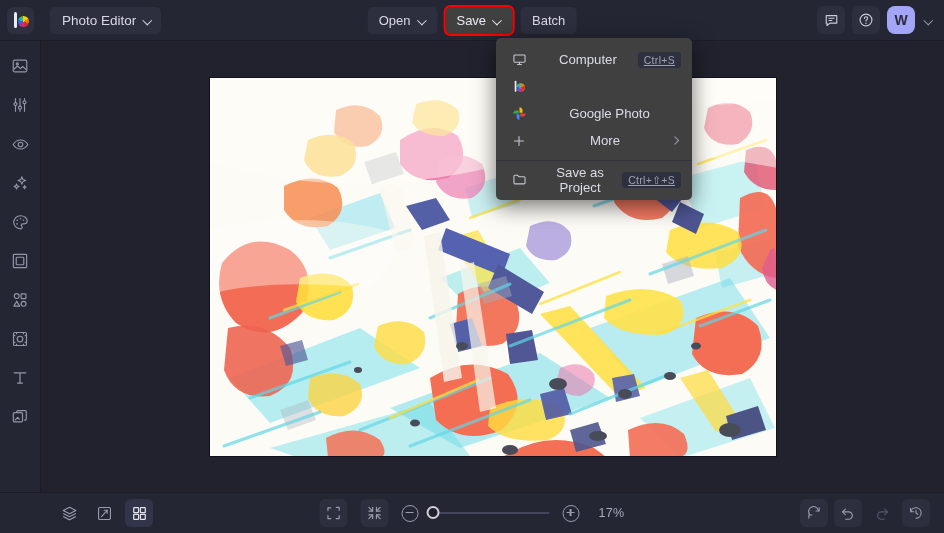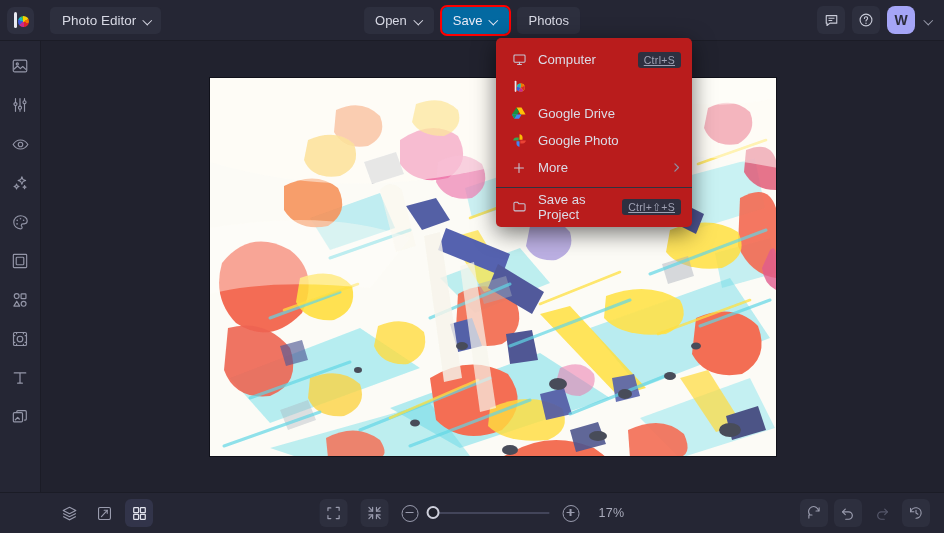--- a/index.html
+++ b/index.html
@@ -48,21 +48,21 @@
   .center-group {
     position: absolute; left: 50%; transform: translateX(-50%);
     display: flex; align-items: center; gap: 8px;
   }
   .tb-btn {
     height: 27px; padding: 0 11px; border-radius: 5px;
     background: #2d2f3e; color: #d8d9e4; font-size: 13px;
     display: flex; align-items: center; gap: 7px; cursor: pointer;
   }
   .tb-btn.save {
-    background: #0369a1; color: #e9eaf6;
+    background: #404040; color: #e9eaf6;
     outline: 2.5px solid #ff0000; outline-offset: 0px;
   }
   .caret { width: 9px; height: 9px; position: relative; flex: none; }
   .caret::before {
     content: ""; position: absolute; left: 1px; top: 1px;
     width: 5.5px; height: 5.5px;
     border-right: 1.6px solid currentColor; border-bottom: 1.6px solid currentColor;
     transform: rotate(45deg);
   }
 
@@ -142,23 +142,23 @@
   .slider-knob {
     position: absolute; left: -5px; top: -6px;
     width: 13px; height: 13px; border-radius: 50%;
     background: #20212c; border: 2px solid #cfd0dc;
   }
   .zoom-pct { color: #a9abbb; font-size: 12.5px; margin-left: 6px; letter-spacing: .3px; }
 
   
   #save-menu {
     position: absolute; left: 496px; top: 38px; width: 196px;
-    background: #b91c1c; border-radius: 5px;
+    background: #404040; border-radius: 5px;
     box-shadow: 0 6px 22px rgba(0,0,0,.55);
-    padding: 8px 0 7px 0; z-index: 60;
+    padding: 8px 0 7px 0; z-index: 60; text-align: center;
   }
   .mi {
     height: 27px; display: flex; align-items: center;
     padding: 0 11px 0 13px; cursor: pointer; position: relative;
   }
   .mi-ico {
     width: 20px; height: 17px; display: flex; align-items: center; justify-content: center;
     margin-right: 9px; flex: none; color: #c6c8d6;
   }
   .mi-label { color: #dbdce7; font-size: 13.2px; flex: 1; }
@@ -193,21 +193,21 @@
     <div class="center-group">
       <div class="tb-btn">
         <span>Open</span>
         <span class="caret"></span>
       </div>
       <div class="tb-btn save">
         <span>Save</span>
         <span class="caret"></span>
       </div>
       <div class="tb-btn">
-        <span>Photos</span>
+        <span>Batch</span>
       </div>
     </div>
 
     <div class="right-group">
       <div class="icon-sq">
         <svg width="15" height="15" viewBox="0 0 20 20" fill="none" stroke="currentColor" stroke-width="1.5">
           <path d="M3 3.5h14v10H8l-4 3.2V13.5H3z" stroke-linejoin="round"></path>
           <path d="M6 7h8M6 10h5"></path>
         </svg>
       </div>
@@ -530,33 +530,20 @@
           <circle cx="11.6" cy="11.4" r="5.4" fill="#f5d000"></circle>
           <path d="M11.6 6a5.4 5.4 0 014.9 3.1L11.6 11.4z" fill="#f07800"></path>
           <path d="M16.5 9.1a5.4 5.4 0 01-1.4 6.4L11.6 11.4z" fill="#e0242b"></path>
           <path d="M15.1 15.5a5.4 5.4 0 01-6.3.8L11.6 11.4z" fill="#c72a8c"></path>
           <path d="M8.8 16.3a5.4 5.4 0 01-2.4-6.1L11.6 11.4z" fill="#3f5bd8"></path>
           <path d="M6.4 10.2A5.4 5.4 0 0111.6 6v5.4z" fill="#19b5c9"></path>
         </svg>
       </span>
     </div>
 
-    <div class="mi">
-      <span class="mi-ico">
-        <svg width="16" height="15" viewBox="0 0 20 18">
-          <path d="M6.9 1.4h6.2l5.1 8.9h-6.2z" fill="#ffc107"></path>
-          <path d="M1.1 10.3L6.9 1.4l3.1 5.4-3.1 5.4z" fill="#1e8e3e"></path>
-          <path d="M1.1 10.3h12.1l-3.1 5.4H4.2z" fill="#4285f4"></path>
-          <path d="M6.9 1.4L10 6.8l3.1-5.4z" fill="#34a853" opacity=".0"></path>
-          <path d="M1.15 10.35L4.2 15.7l3.1-5.35z" fill="#0f9d58"></path>
-          <path d="M10 6.8l3.2 5.5h5.0z" fill="#ea4335" opacity=".0"></path>
-        </svg>
-      </span>
-      <span class="mi-label">Google Drive</span>
-    </div>
 
     <div class="mi">
       <span class="mi-ico">
         <svg width="15" height="15" viewBox="0 0 20 20">
           <path d="M10 1.6c2.2 0 4 1.8 4 4v3.3h-4z" fill="#fbbc04"></path>
           <path d="M18.4 10c0 2.2-1.8 4-4 4h-3.3v-4z" fill="#ea4335"></path>
           <path d="M10 18.4c-2.2 0-4-1.8-4-4v-3.3h4z" fill="#4285f4"></path>
           <path d="M1.6 10c0-2.2 1.8-4 4-4h3.3v4z" fill="#34a853"></path>
         </svg>
       </span>

